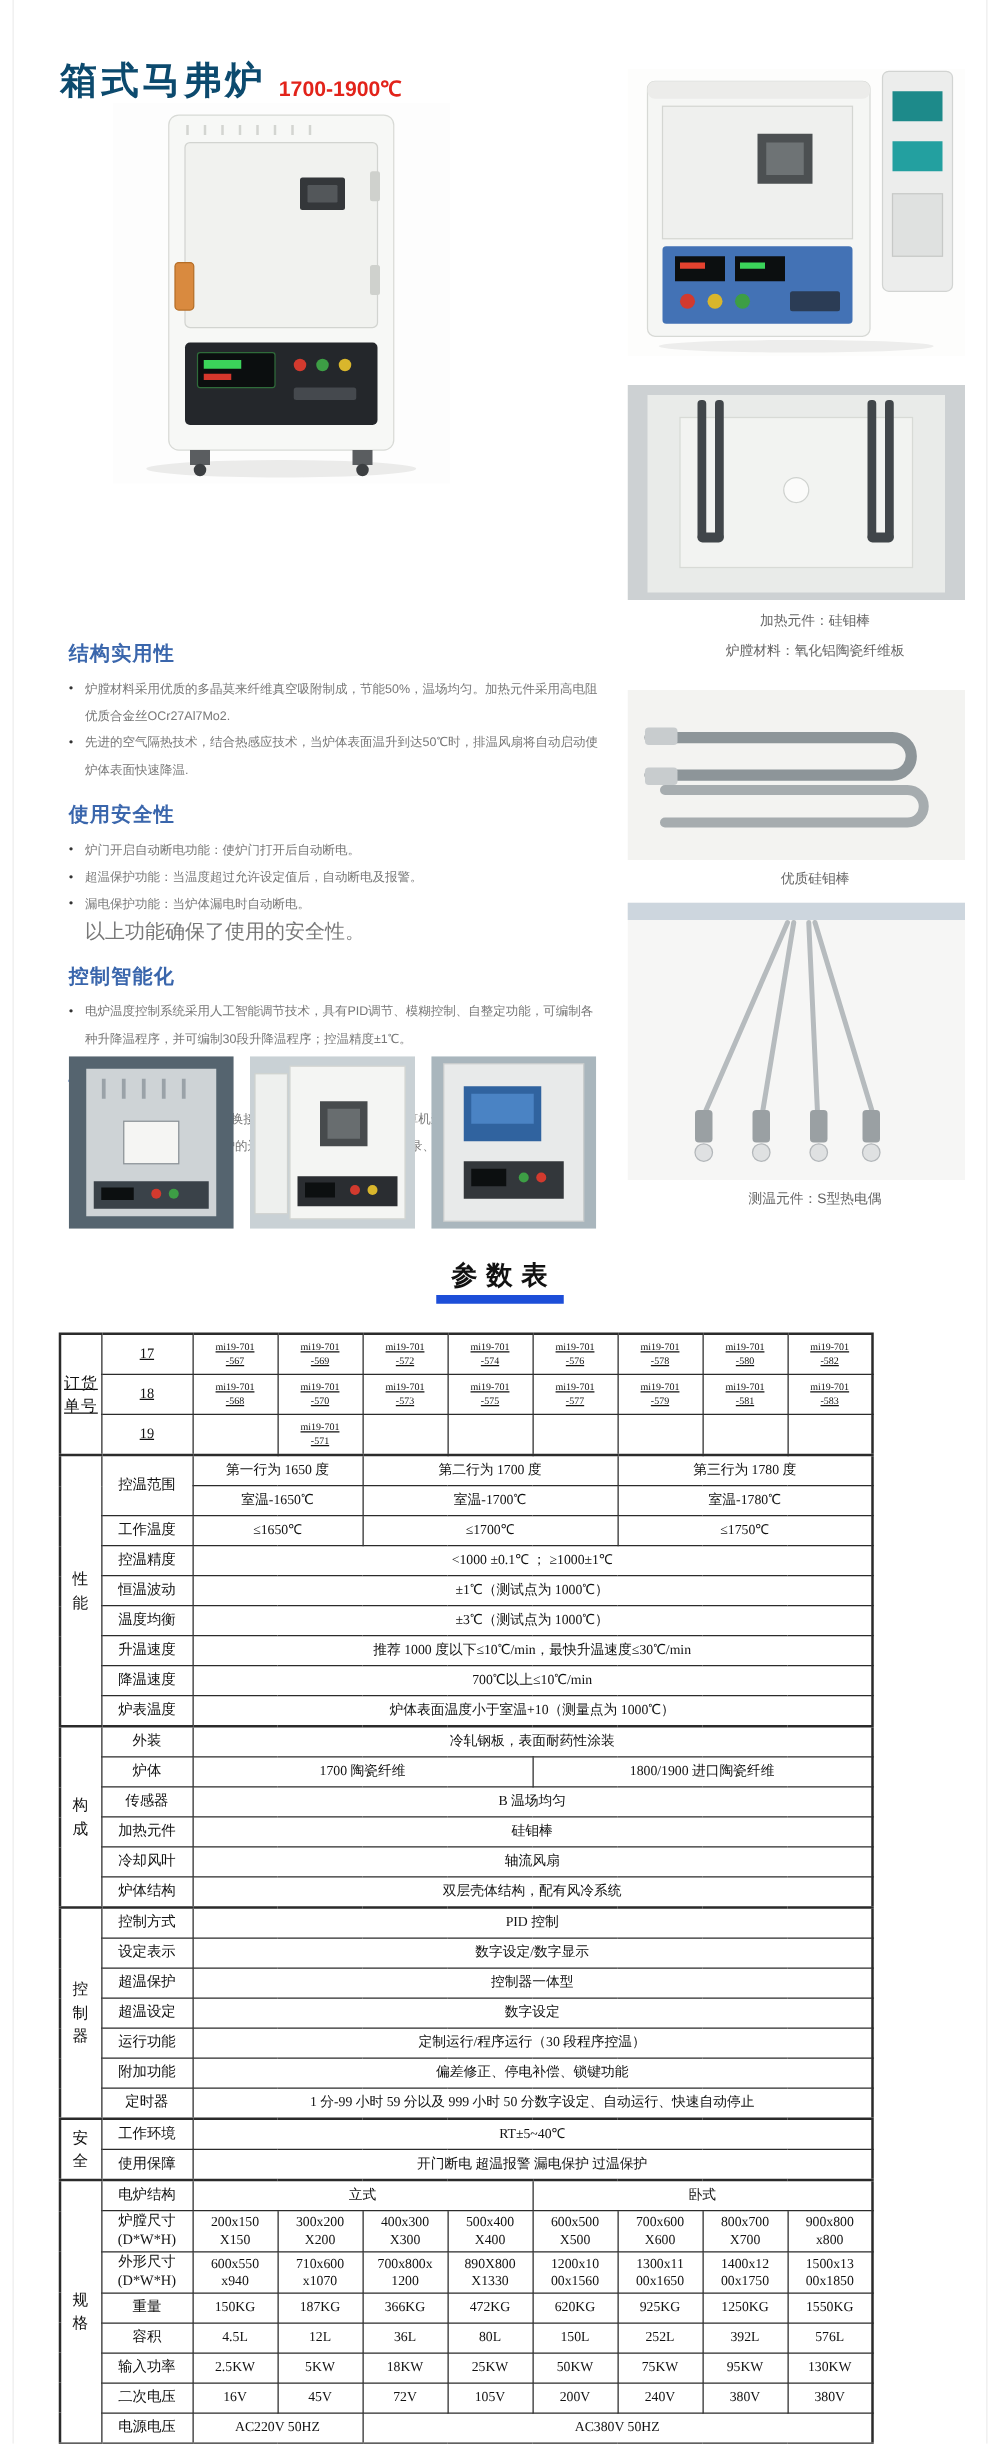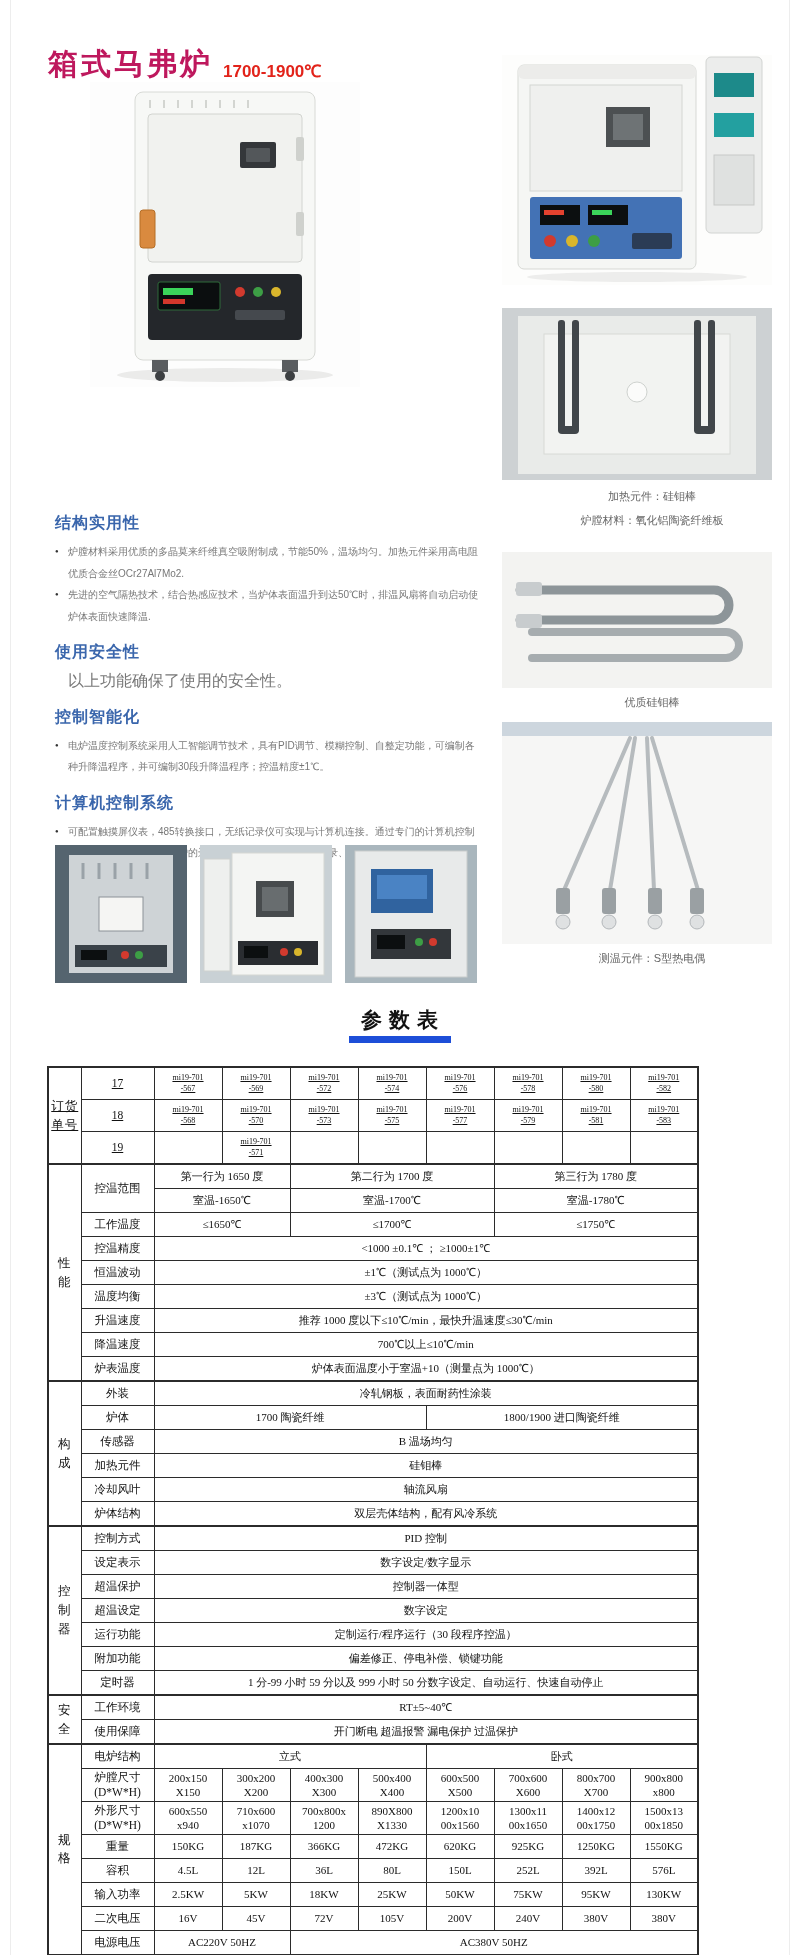--- a/index.html
+++ b/index.html
@@ -5,21 +5,21 @@
   html,body{margin:0;padding:0;}
   body{
     width:800px;height:1955px;position:relative;background:#ffffff;
     font-family:"Liberation Sans",sans-serif;overflow:hidden;
   }
   .frame{position:absolute;left:10px;top:0;width:778px;height:1955px;
     border-left:1px solid #ededed;border-right:1px solid #ededed;background:#fff;}
 
   
   .header{position:absolute;left:48px;top:44px;display:flex;align-items:flex-end;gap:10px;}
-  .title{font-size:30px;font-weight:bold;color:#be185d;letter-spacing:3px;}
+  .title{font-size:30px;font-weight:bold;color:#0c4a6e;letter-spacing:3px;}
   .temp{font-size:17px;font-weight:bold;color:#e2231a;padding-bottom:3px;}
 
   
   .photo-main{position:absolute;left:90px;top:82px;}
 
   
   .g-item{position:absolute;left:502px;width:270px;}
   .cap{position:absolute;left:517px;width:270px;text-align:center;font-size:11px;color:#666;}
 
   
@@ -168,20 +168,25 @@
 
 <div class="cap" style="top:951px">测温元件：S型热电偶</div>
 
 <div class="features">
     <h3>结构实用性</h3>
     <ul>
       <li>炉膛材料采用优质的多晶莫来纤维真空吸附制成，节能50%，温场均匀。加热元件采用高电阻优质合金丝OCr27Al7Mo2.</li>
       <li>先进的空气隔热技术，结合热感应技术，当炉体表面温升到达50℃时，排温风扇将自动启动使炉体表面快速降温.</li>
     </ul>
     <h3>使用安全性</h3>
+    <ul>
+      <li>炉门开启自动断电功能：使炉门打开后自动断电。</li>
+      <li>超温保护功能：当温度超过允许设定值后，自动断电及报警。</li>
+      <li>漏电保护功能：当炉体漏电时自动断电。</li>
+    </ul>
     <div class="note">以上功能确保了使用的安全性。</div>
     <h3>控制智能化</h3>
     <ul>
       <li>电炉温度控制系统采用人工智能调节技术，具有PID调节、模糊控制、自整定功能，可编制各种升降温程序，并可编制30段升降温程序；控温精度±1℃。</li>
     </ul>
     <h3>计算机控制系统</h3>
     <ul>
       <li>可配置触摸屏仪表，485转换接口，无纸记录仪可实现与计算机连接。通过专门的计算机控制系统来完成单台或多台电炉的远程控制、实时追踪、历史记录、输出报表等功能。</li>
     </ul>
   </div>

